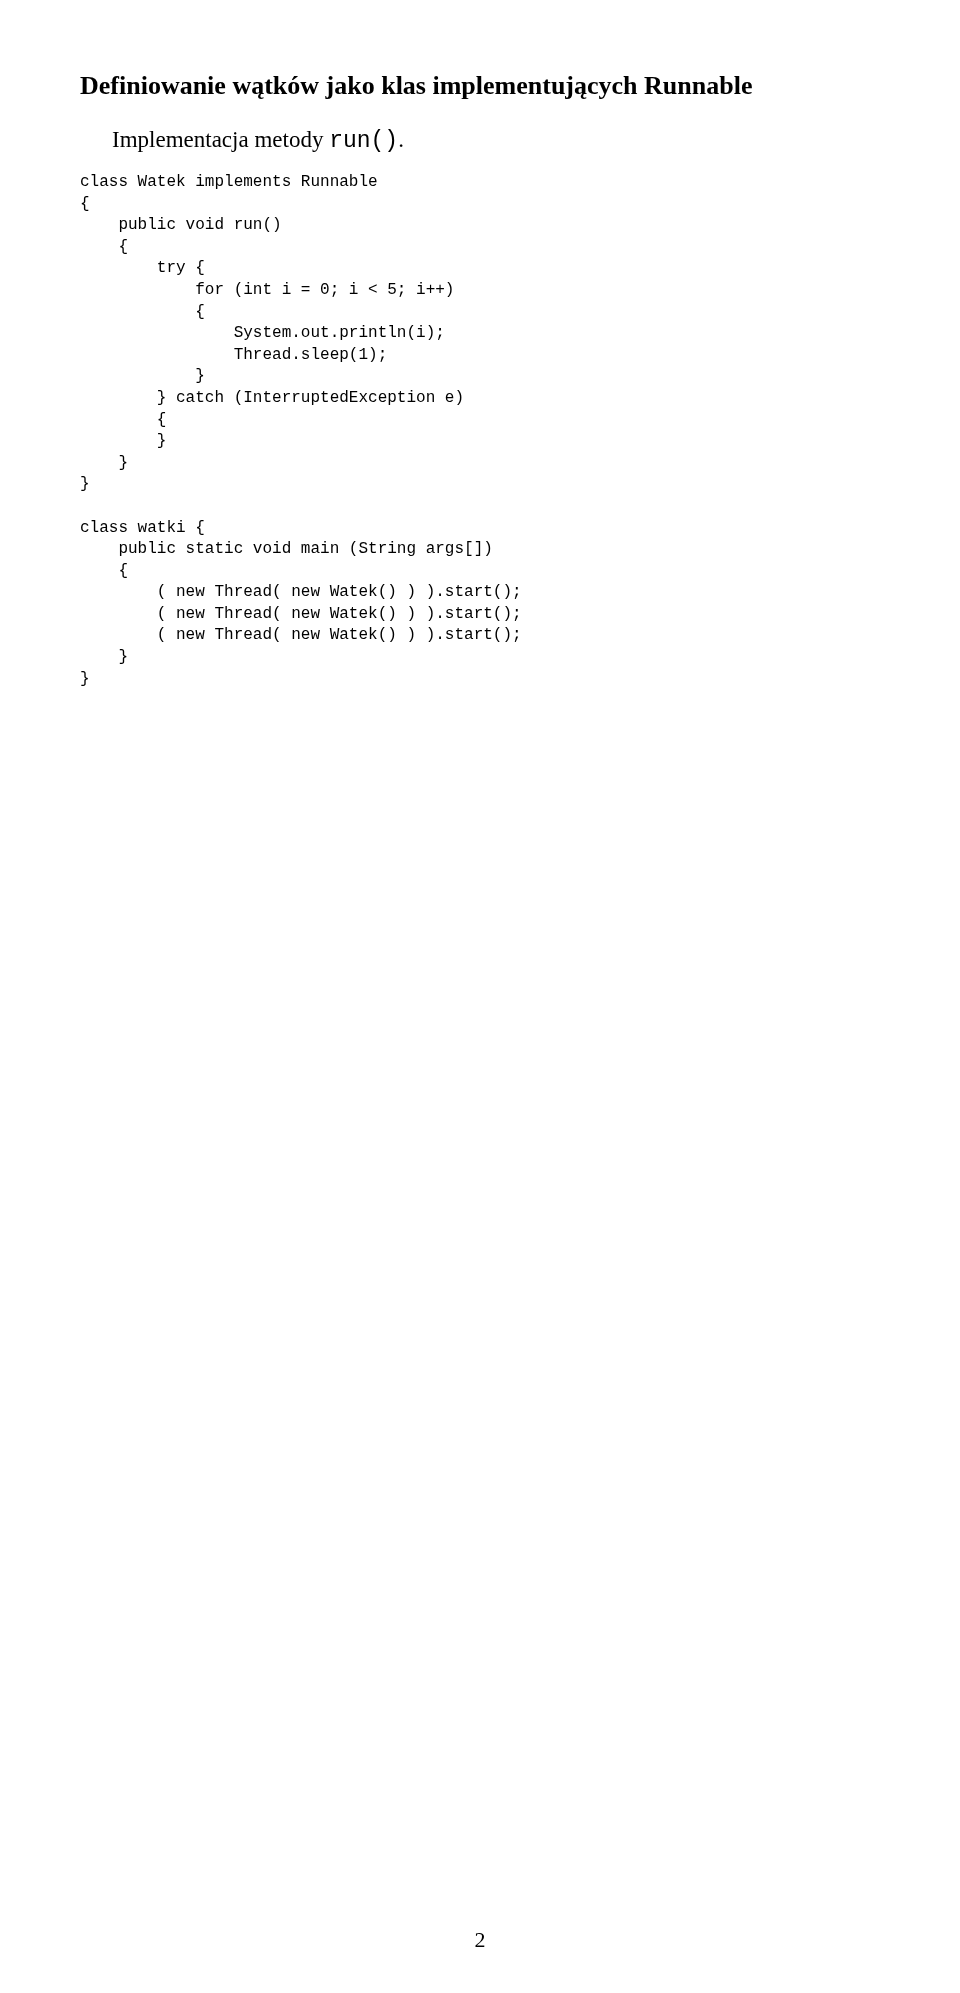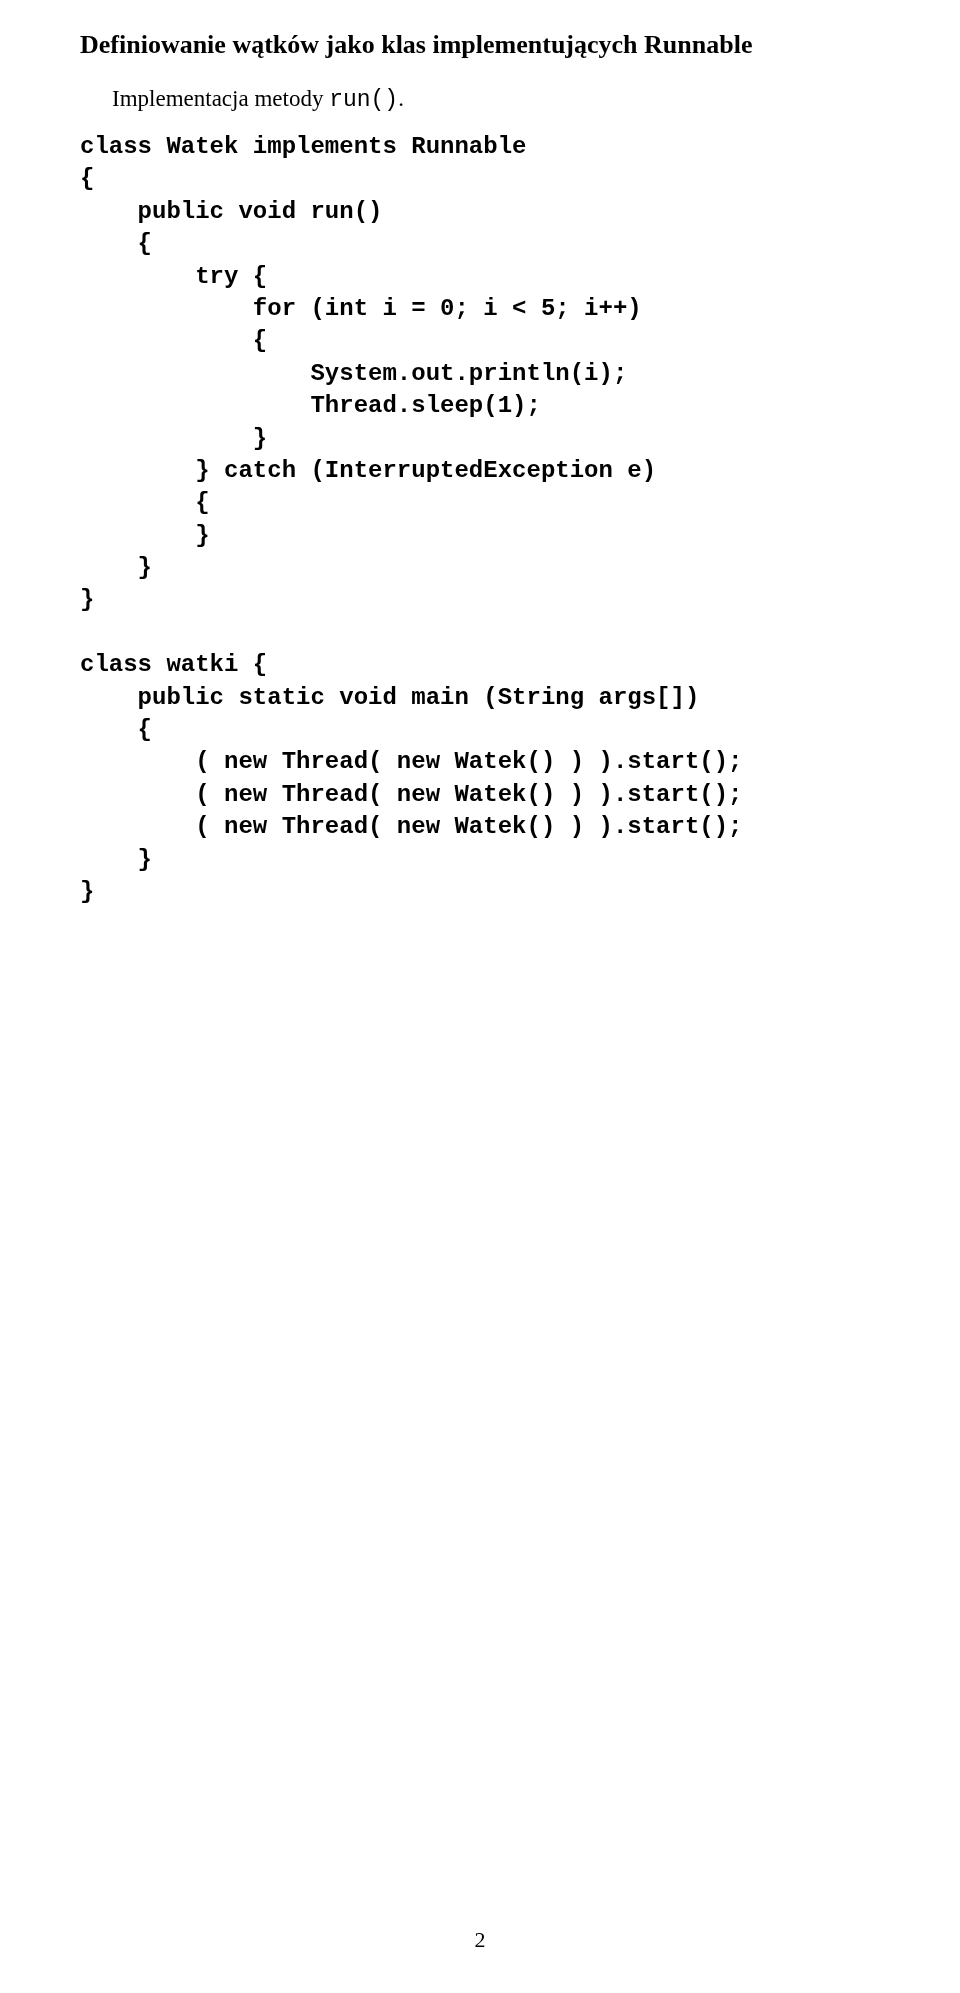--- a/index.html
+++ b/index.html
@@ -5,42 +5,42 @@
   body {
     margin: 0;
     padding: 0;
     background: #ffffff;
     font-family: "Times New Roman", Times, serif;
     width: 960px;
     min-height: 1993px;
     position: relative;
   }
   .page {
-    padding: 30px 80px 40px 80px;
+    padding: 48px 80px 40px 80px;
+    margin-top: 23px;
   }
   .heading {
     font-size: 26px;
     font-weight: bold;
     margin-bottom: 26px;
   }
   .intro {
     font-size: 23px;
     margin-left: 32px;
     margin-bottom: 18px;
   }
   .intro .code-inline {
     font-family: "Courier New", Courier, monospace;
   }
   pre.code {
     font-family: "Courier New", Courier, monospace;
-    font-size: 24px;
+    font-size: 16px;
     line-height: 1.35;
     white-space: pre;
     margin: 0;
-    font-weight: bold;
   }
   .page-number {
     position: absolute;
     bottom: 40px;
     left: 0;
     width: 960px;
     text-align: center;
     font-size: 22px;
     font-family: "Times New Roman", Times, serif;
   }

